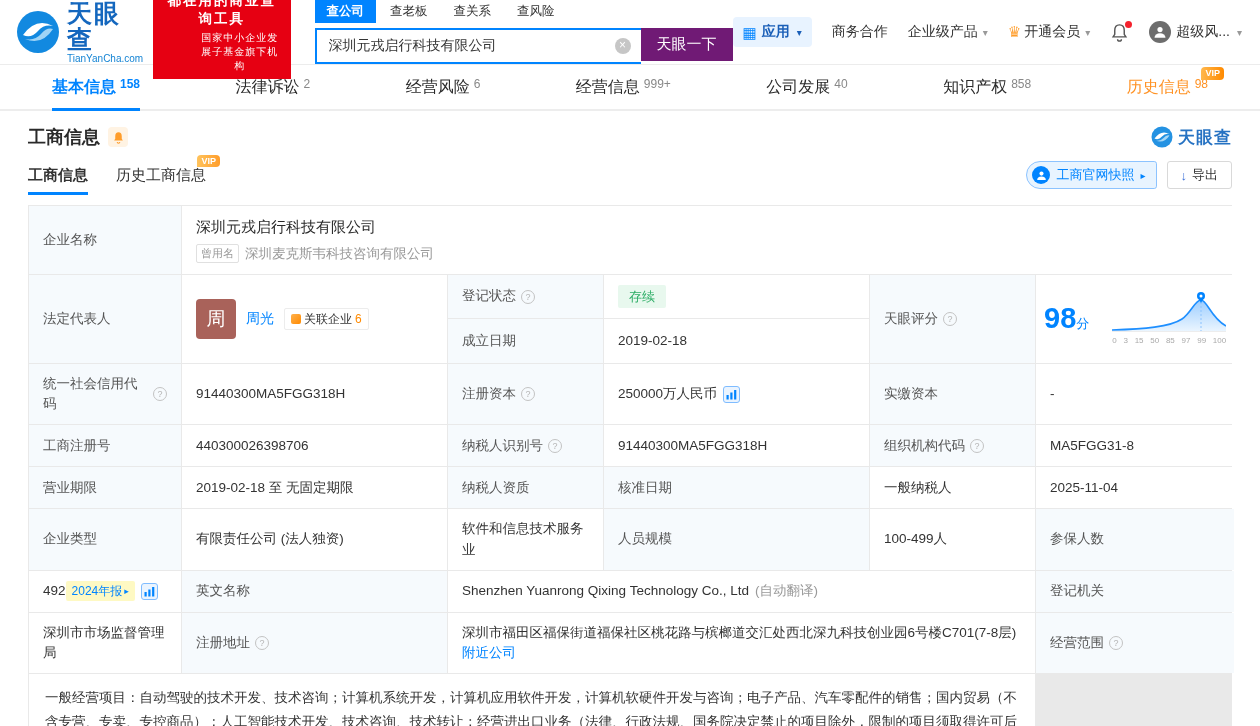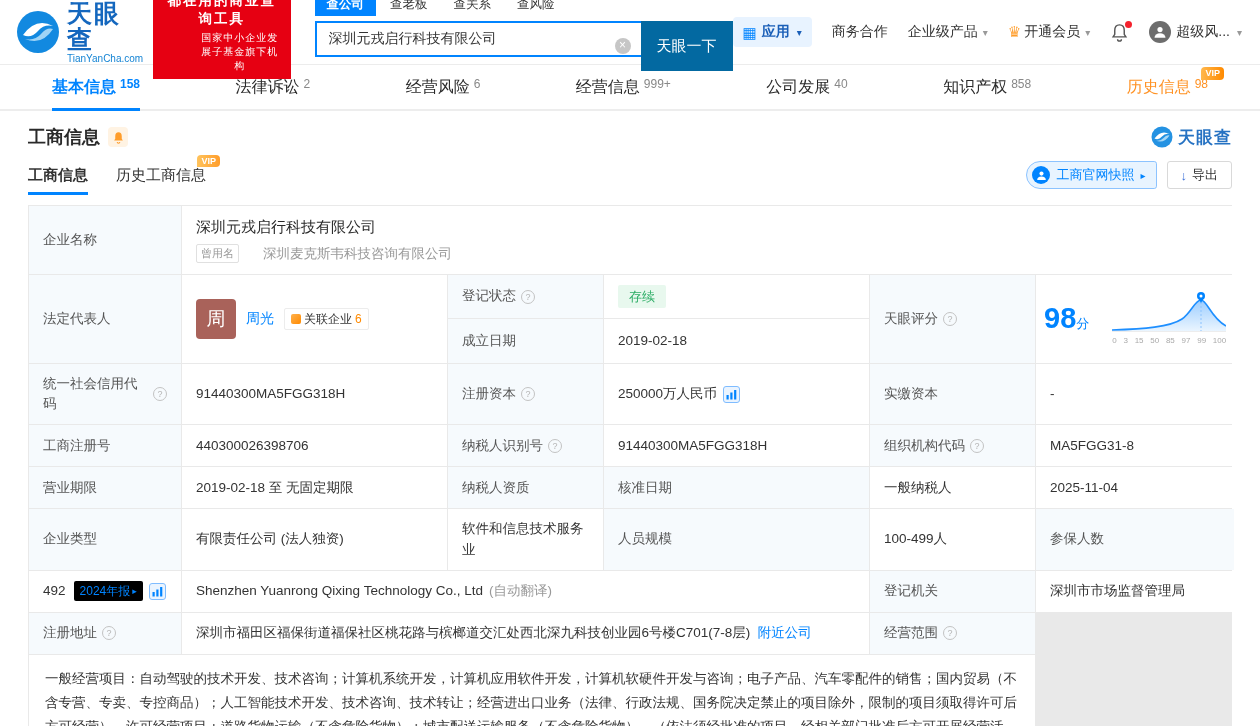--- a/index.html
+++ b/index.html
@@ -25,21 +25,21 @@
   .stab { font-size:12.5px; color:#333; padding:3px 12px; cursor:pointer; }
   .stab.active { background:#0084ff; color:#fff; font-weight:bold; }
   .srow { display:flex; }
   .sbox { position:relative; }
   .sbox input { width:326px; height:36px; border:2px solid #0084ff; border-right:none;
     padding:0 32px 0 12px; font-size:14px; color:#333; outline:none;
     font-family:"Liberation Sans","DejaVu Sans",sans-serif; }
   .clear-ic { position:absolute; right:10px; top:50%; transform:translateY(-50%);
     width:16px; height:16px; border-radius:50%; background:#c6c6c6; color:#fff;
     font-size:12px; line-height:15px; text-align:center; cursor:pointer; }
-  .sbtn { width:92px; height:50px; background:#0369a1; color:#fff; border:none;
+  .sbtn { width:92px; height:33px; background:#701a75; color:#fff; border:none;
     font-size:15px; cursor:pointer; font-family:inherit; }
 
   .hmenu { margin-left:auto; display:flex; align-items:center; gap:20px; font-size:14px; color:#333; white-space:nowrap; }
   .apps-chip { display:flex; align-items:center; gap:5px; background:#e8f3ff; border-radius:4px;
     padding:6px 10px; cursor:pointer; color:#1a5fb8; font-weight:bold; }
   .grid-ic { color:#0084ff; font-size:15px; line-height:1; }
   .caret { font-size:10px; color:#999; margin-left:2px; }
   .apps-chip .caret { color:#1a5fb8; }
   .hitem { display:flex; align-items:center; gap:3px; cursor:pointer; }
   .crown { color:#ff9d2b; font-size:15px; }
@@ -96,38 +96,38 @@
   .cell.label { background:#f6fafd; color:#555; }
   .span5 { grid-column:span 5; }
   .span3 { grid-column:span 3; }
   .nested { grid-column:span 2; display:grid; grid-template-columns:155px 1fr;
     grid-auto-rows:1fr; gap:1px; background:#e9e9e9; }
   .colv { flex-direction:column; align-items:flex-start; justify-content:center; gap:5px; }
   .help { width:14px; height:14px; flex:none; border:1px solid #c3c3c3; border-radius:50%;
     color:#b5b5b5; font-size:9px; line-height:12px; text-align:center; margin-left:5px; cursor:pointer; }
 
   .cname { font-size:15px; color:#2a2a2a; cursor:pointer; }
-  .former { display:flex; align-items:center; gap:24px; }
+  .former { display:flex; align-items:center; gap:6px; }
   .former-tag { border:1px solid #e0e0e0; color:#999; font-size:11px; padding:0 4px; border-radius:2px; line-height:17px; }
   .former-name { color:#999; font-size:13.5px; }
 
   .rep { display:flex; align-items:center; gap:10px; }
   .rep-avatar { width:40px; height:40px; flex:none; border-radius:4px; background:#a9625a; color:#fff;
     font-size:19px; display:flex; align-items:center; justify-content:center; cursor:pointer; }
   .rep-name { color:#0084ff; font-size:14px; cursor:pointer; }
   .rel-tag { display:flex; align-items:center; gap:3px; border:1px solid #ececec; border-radius:2px;
     padding:1px 6px; font-size:12px; color:#333; cursor:pointer; }
   .rel-ic { width:10px; height:10px; border-radius:2px; background:linear-gradient(135deg,#ffb14d,#ff8a00); }
   .rel-tag b { color:#ff8a00; font-weight:normal; }
 
   .status-badge { background:#e8f8ee; color:#2fae67; font-size:13px; padding:2px 11px; border-radius:2px; }
 
   .trend-ic { width:17px; height:17px; margin-left:6px; flex:none; cursor:pointer; }
-  .report-tag { display:inline-flex; align-items:center; gap:2px; background:#000000; color:#0084ff;
-    font-size:12px; padding:1px 6px; border-radius:2px; margin-left:8px; cursor:pointer; }
+  .report-tag { display:inline-flex; align-items:center; gap:2px; background:#fef9c3; color:#0084ff;
+    font-size:12px; padding:1px 6px; border-radius:2px; margin-left:0; cursor:pointer; }
   .note { color:#999; margin-left:6px; }
   .inline-link { color:#0084ff; cursor:pointer; }
 
   .score-cell { padding:6px 8px; gap:23px; }
   .score-num { color:#0084ff; white-space:nowrap; }
   .score-num b { font-size:29px; font-weight:bold; }
   .score-num span { font-size:13px; }
   .score-chart { display:flex; flex-direction:column; width:114px; }
   .ticks { display:flex; justify-content:space-between; font-size:8px; color:#aaa; margin-top:1px; }
 
@@ -462,20 +462,23 @@
         <span>2024年报</span>
         <span style="font-size:9px;">▸</span>
       </span>
       <svg class="trend-ic" viewBox="0 0 17 17">
           <rect x="0.5" y="0.5" width="16" height="16" rx="2.5" fill="#eaf4ff" stroke="#7fbcff"></rect>
           <rect x="3.5" y="9" width="2.2" height="4.5" fill="#0084ff"></rect>
           <rect x="7.3" y="6.5" width="2.2" height="7" fill="#0084ff"></rect>
           <rect x="11.1" y="4" width="2.2" height="9.5" fill="#0084ff"></rect>
         </svg>
     </div>
+    <div class="cell label">
+        <span>英文名称</span>
+      </div>
     <div class="cell span3">
       <span>Shenzhen Yuanrong Qixing Technology Co., Ltd</span>
       <span class="note">(自动翻译)</span>
     </div>
 
     <div class="cell label">
         <span>登记机关</span>
       </div>
     <div class="cell">
         <span>深圳市市场监督管理局</span>

